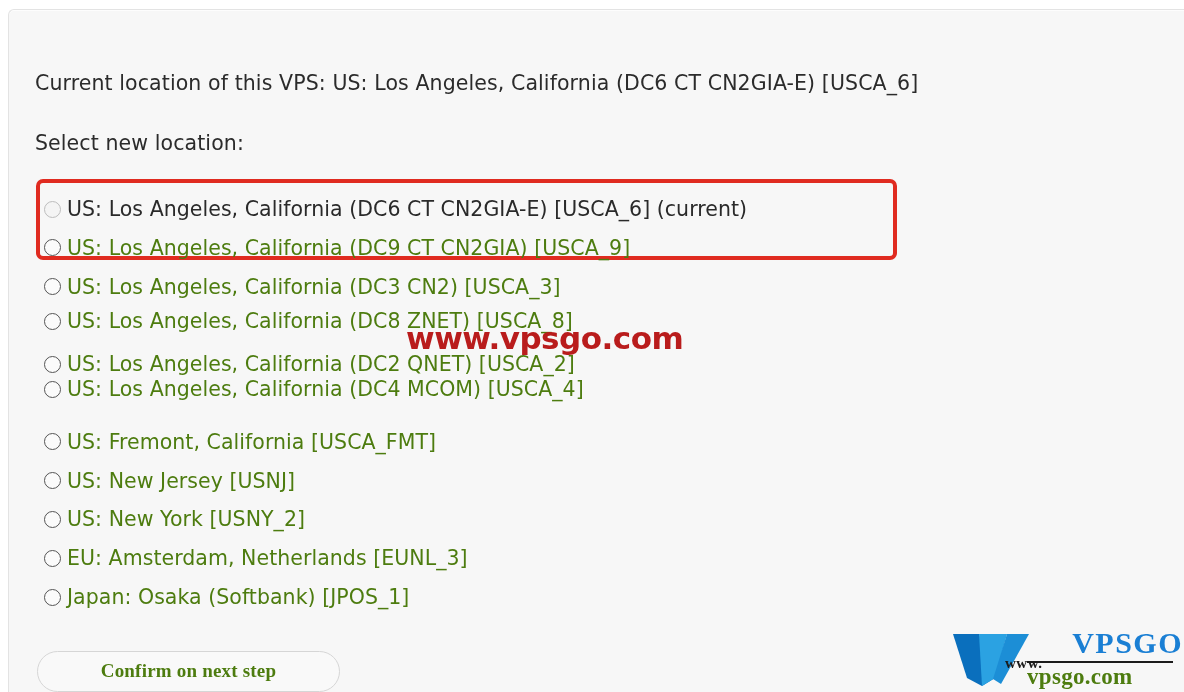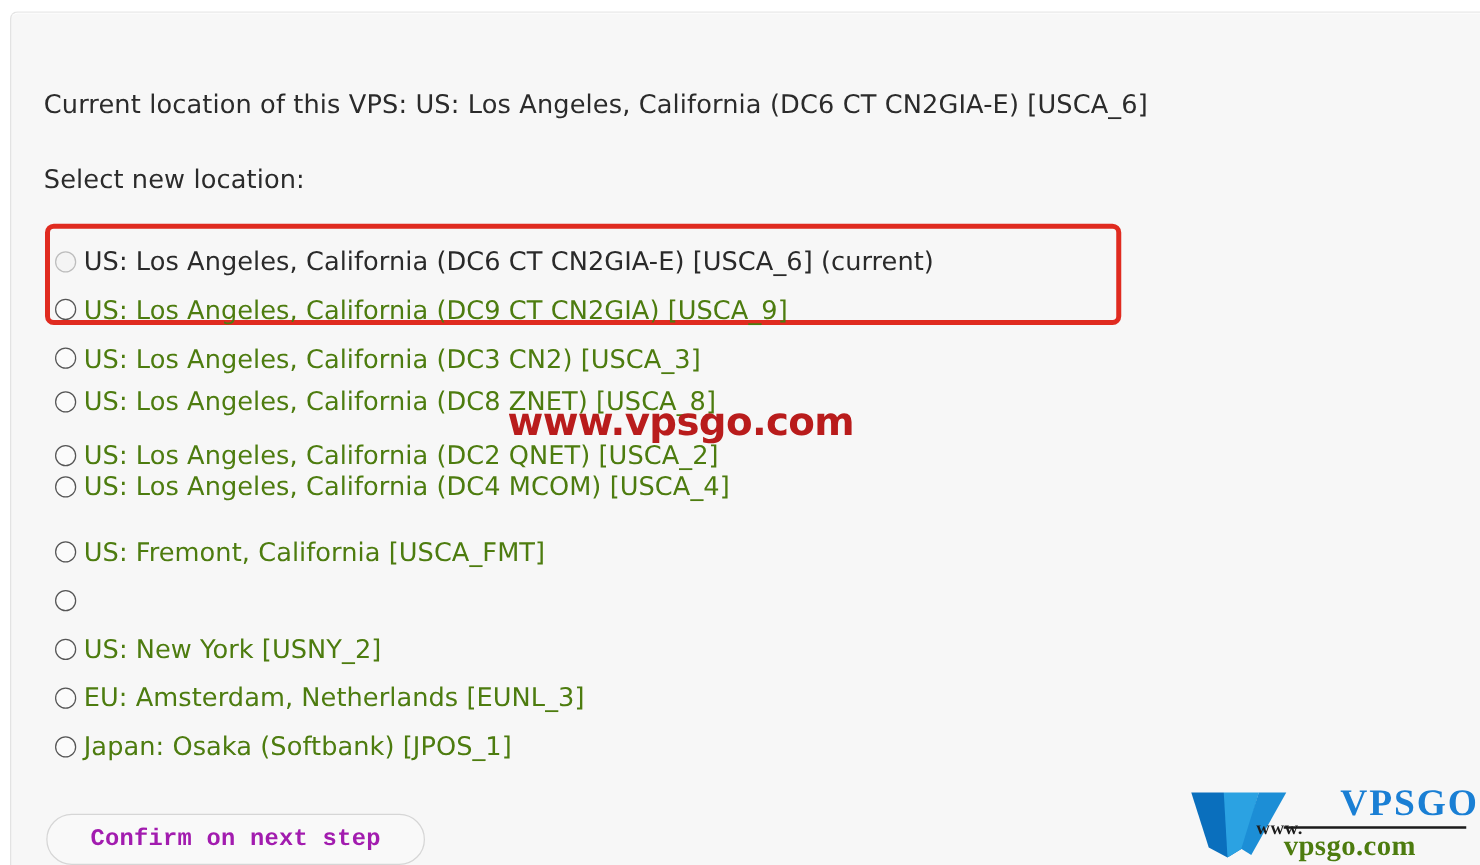--- a/index.html
+++ b/index.html
@@ -118,24 +118,24 @@
   
   #confirm-btn {
     position: absolute;
     left: 37px;
     top: 651px;
     width: 303px;
     height: 41px;
     background: #f9f9f9;
     border: 1px solid #d6d6d6;
     border-radius: 21px;
-    font-family: Liberation Mono, monospace;
+    font-family: Liberation Serif, serif;
     font-size: 19px;
     font-weight: bold;
-    color: #a21caf;
+    color: #4d7c0f;
     text-align: center;
     line-height: 38px;
     letter-spacing: 0.2px;
     cursor: pointer;
   }
 
   
   #watermark-text {
     position: absolute;
     left: 406px;
@@ -241,20 +241,21 @@
         <div class="opt" style="top: 376px;">
           <span class="radio"></span>
           <span class="opt-label">US: Los Angeles, California (DC4 MCOM) [USCA_4]</span>
         </div>
         <div class="opt" style="top: 428.8px;">
           <span class="radio"></span>
           <span class="opt-label">US: Fremont, California [USCA_FMT]</span>
         </div>
         <div class="opt" style="top: 467.6px;">
           <span class="radio"></span>
+          <span class="opt-label">US: New Jersey [USNJ]</span>
         </div>
         <div class="opt" style="top: 506.4px;">
           <span class="radio"></span>
           <span class="opt-label">US: New York [USNY_2]</span>
         </div>
         <div class="opt" style="top: 545.2px;">
           <span class="radio"></span>
           <span class="opt-label">EU: Amsterdam, Netherlands [EUNL_3]</span>
         </div>
         <div class="opt" style="top: 584px;">

